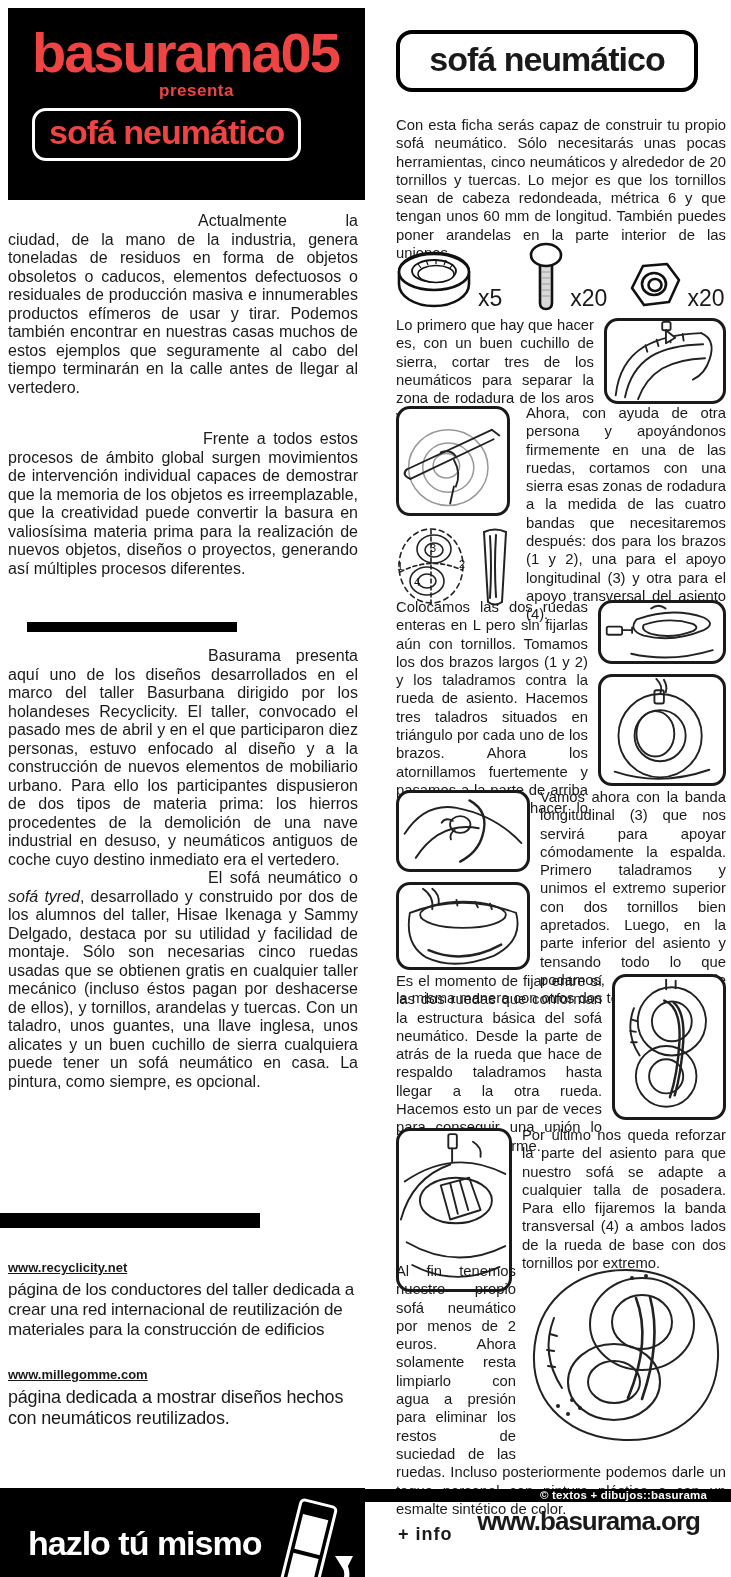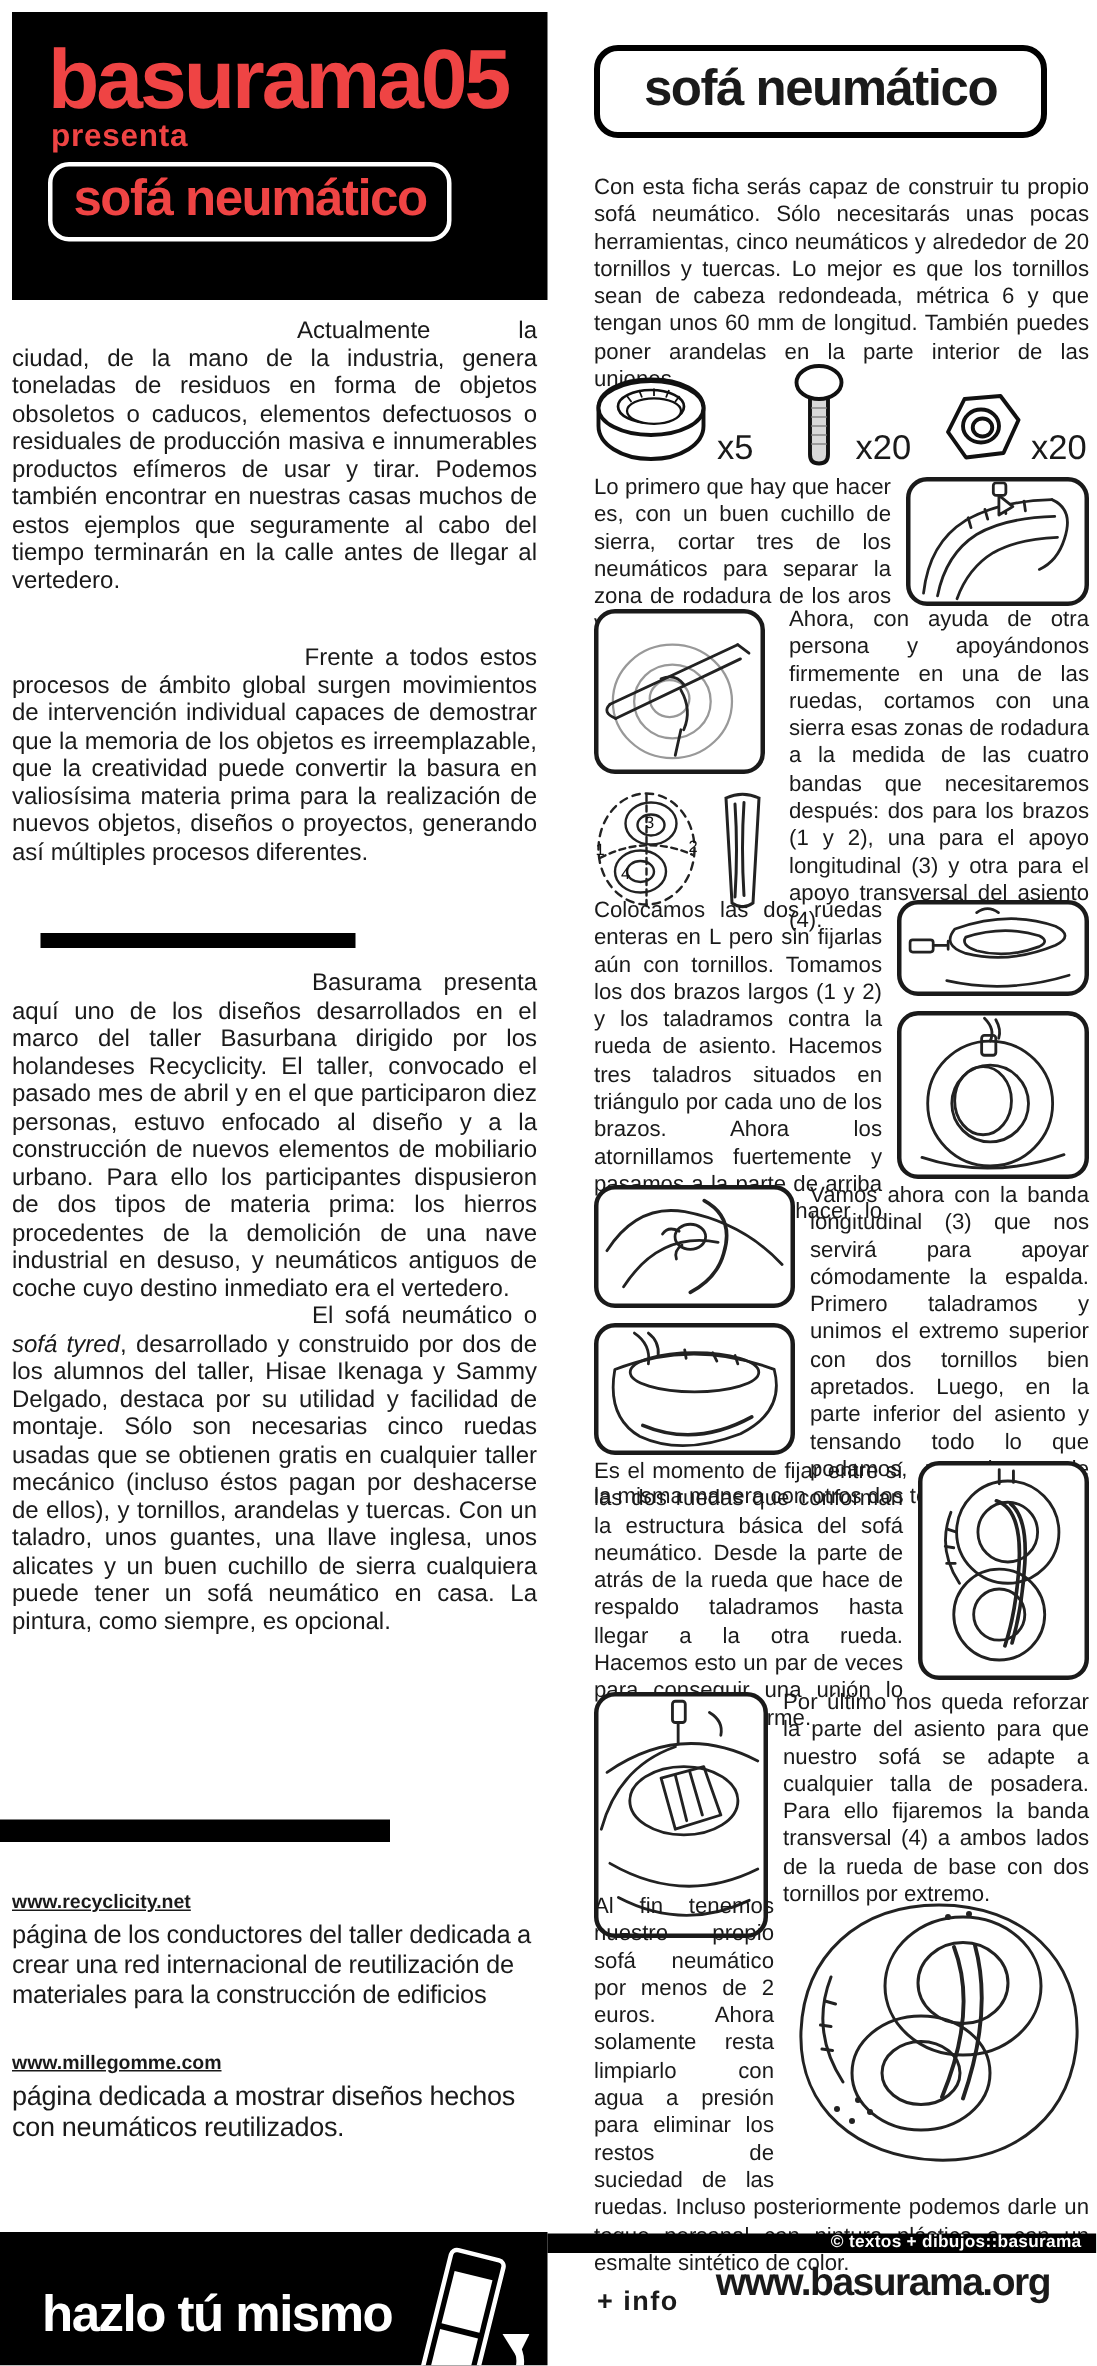--- a/index.html
+++ b/index.html
@@ -3,21 +3,21 @@
 <meta charset="utf-8">
 <style>
   html,body{margin:0;padding:0;background:#fff;}
   #page{position:relative;width:731px;height:1577px;background:#fff;overflow:hidden;
         font-family:"Liberation Sans","DejaVu Sans",sans-serif;color:#1a1a1a;}
   .abs{position:absolute;}
   .display{font-family:"Liberation Sans","DejaVu Sans",sans-serif;font-weight:bold;}
   
   .l-header{left:8px;top:8px;width:357px;height:192px;background:#000;color:#ef4444;box-sizing:border-box;padding:16px 0 0 24px;}
   .l-title{font-size:56px;line-height:58px;letter-spacing:-2px;}
-  .l-subtitle{font-size:21px;line-height:18px;margin:0 6px 8px 2px;letter-spacing:0.5px;}
+  .l-subtitle{font-size:17px;line-height:18px;margin:0 6px 8px 2px;letter-spacing:0.5px;text-align:center;}
   .l-badge{display:inline-block;border:3.5px solid #fff;border-radius:14px;padding:2px 14px 6px;font-size:34px;letter-spacing:-1px;}
   .para{font-size:16px;line-height:18.5px;text-align:justify;margin:0;}
   .ind1{text-indent:190px;} .ind2{text-indent:195px;} .ind3{text-indent:200px;} .ind4{text-indent:200px;}
   .bar{background:#000;}
   .link-url{font-size:13px;font-weight:bold;text-decoration:underline;line-height:22px;}
   .link-desc{font-size:17px;line-height:20px;letter-spacing:-0.2px;margin:1px 0 0;}
   .l-footer{left:0;top:1448px;width:365px;height:129px;background:#000;color:#fff;margin-top:40px;}
   .l-slogan{position:absolute;left:28px;top:36px;font-size:34px;letter-spacing:-1px;}
   
   .r-title-box{left:396px;top:30px;width:302px;height:62px;border:4px solid #000;border-radius:16px;
@@ -26,21 +26,21 @@
   .rpara{font-size:14.8px;line-height:18.3px;text-align:justify;margin:0;}
   .materials{left:396px;top:238px;width:330px;height:74px;display:flex;align-items:flex-end;}
   .qty{font-size:23px;line-height:23px;margin:0 0 2px 6px;}
   .illus{border:3px solid #1a1a1a;border-radius:14px;background:#fff;box-sizing:border-box;display:block;}
   .step{left:396px;width:330px;}
   .fl{float:left;margin:2px 10px 4px 0;}
   .fr{float:right;margin:2px 0 4px 10px;}
   .stack > *{display:block;margin-bottom:10px;}
   
   .credits-bar{left:365px;top:1489px;width:366px;height:13px;background:#000;color:#fff;
-               font-size:11.5px;line-height:13px;text-align:right;box-sizing:border-box;padding-right:10px;
+               font-size:11.5px;line-height:13px;text-align:right;box-sizing:border-box;padding-right:24px;
                font-weight:bold;letter-spacing:0.2px;}
   .info-label{left:398px;top:1512px;font-size:18px;letter-spacing:1px;margin-top:12px;}
   .r-url{left:455px;top:1506px;width:245px;text-align:right;font-size:26px;letter-spacing:-1px;}
 </style>
 </head>
 <body>
 
 <div id="page">
 
   <div class="abs l-header">

